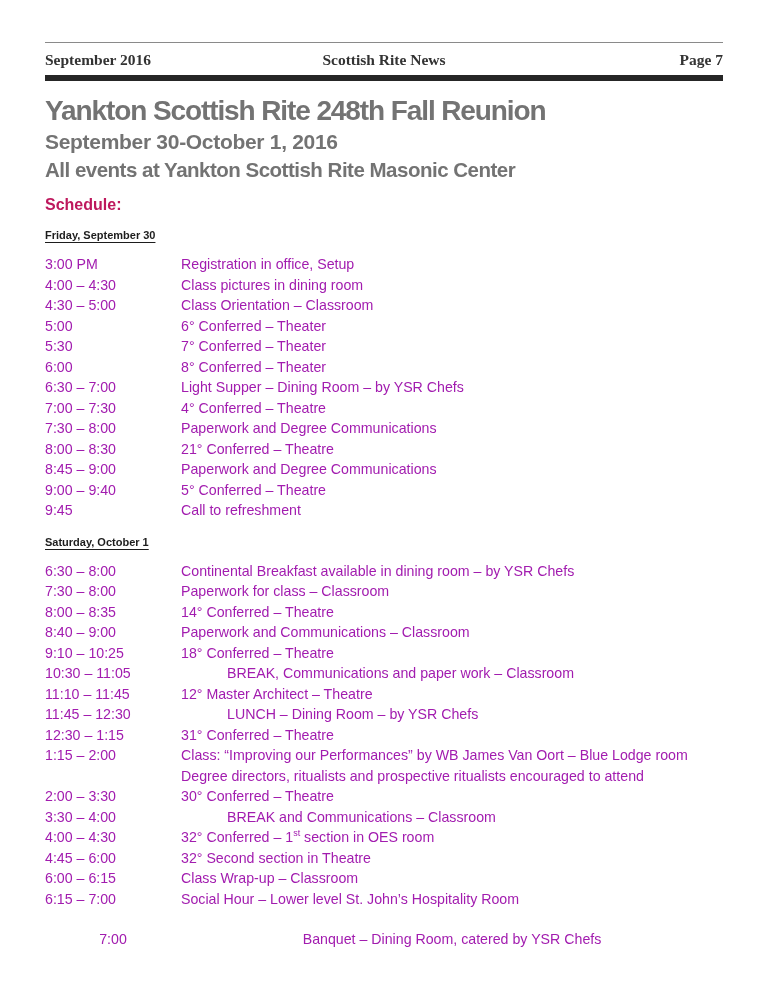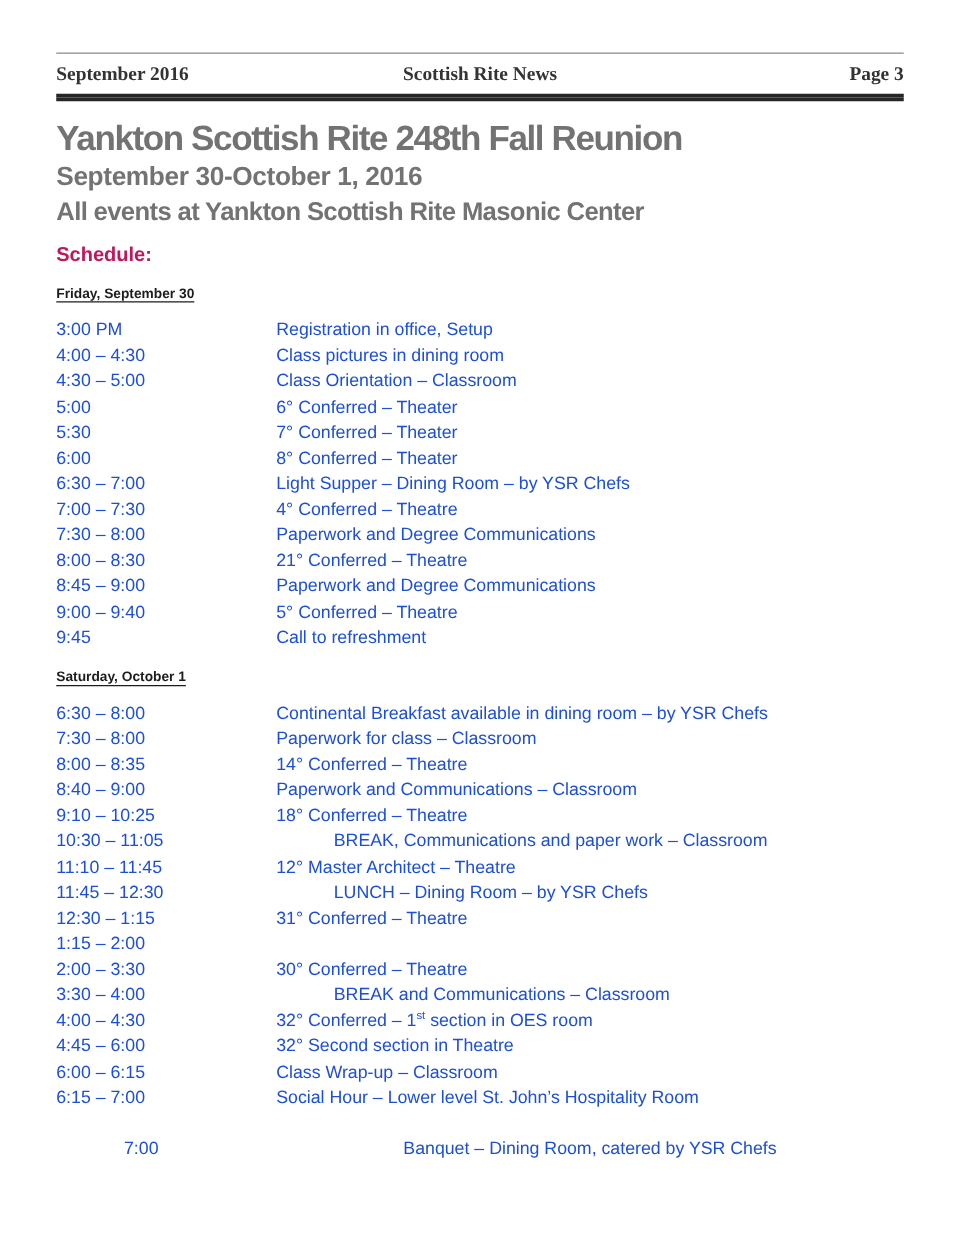--- a/index.html
+++ b/index.html
@@ -48,40 +48,40 @@
   }
 
   
   .schedule-label { margin-top:13px; font-size:16px; font-weight:700; color:#be185d; }
   .section-heading {
     margin-top:15px; margin-bottom:13px;
     font-size:11px; font-weight:700; color:#1d1d1d;
     text-decoration:underline; text-underline-offset:3px;
   }
   .section-rows { }
-  .row { display:flex; font-size:14.2px; line-height:20.5px; color:#1d4ed8;gap:40px; }
+  .row { display:flex; font-size:14.2px; line-height:20.5px; color:#a21caf; }
   .row .time { flex:0 0 136px; width:136px; }
   .row .desc { flex:1; }
   .row .desc.indent { padding-left:46px; }
   .row.spacer-before { margin-top:20px;text-align:center; }
   .desc-line { }
   sup { font-size:9px; line-height:0; vertical-align:super; }
 </style>
 </head>
 <body>
 
 <div class="page">
   <div class="inner">
 
     <div class="rule-thin"></div>
 
     <div class="masthead">
       <span class="m-left">September 2016</span>
       <span class="m-center">Scottish Rite News</span>
-      <span class="m-right">Page 3</span>
+      <span class="m-right">Page 7</span>
     </div>
 
     <div class="rule-double"></div>
 
     <div class="title-block">
       <div class="title-main">Yankton Scottish Rite 248th Fall Reunion</div>
       <div class="title-dates">September 30-October 1, 2016</div>
       <div class="title-venue">All events at Yankton Scottish Rite Masonic Center</div>
     </div>
 
@@ -220,20 +220,24 @@
             </div>
           </div>
           <div class="row">
             <span class="time">12:30 – 1:15</span>
             <div class="desc">
               <div class="desc-line">31° Conferred – Theatre</div>
             </div>
           </div>
           <div class="row">
             <span class="time">1:15 – 2:00</span>
+            <div class="desc">
+              <div class="desc-line">Class: “Improving our Performances” by WB James Van Oort – Blue Lodge room</div>
+              <div class="desc-line">Degree directors, ritualists and prospective ritualists encouraged to attend</div>
+            </div>
           </div>
           <div class="row">
             <span class="time">2:00 – 3:30</span>
             <div class="desc">
               <div class="desc-line">30° Conferred – Theatre</div>
             </div>
           </div>
           <div class="row">
             <span class="time">3:30 – 4:00</span>
             <div class="desc indent">

